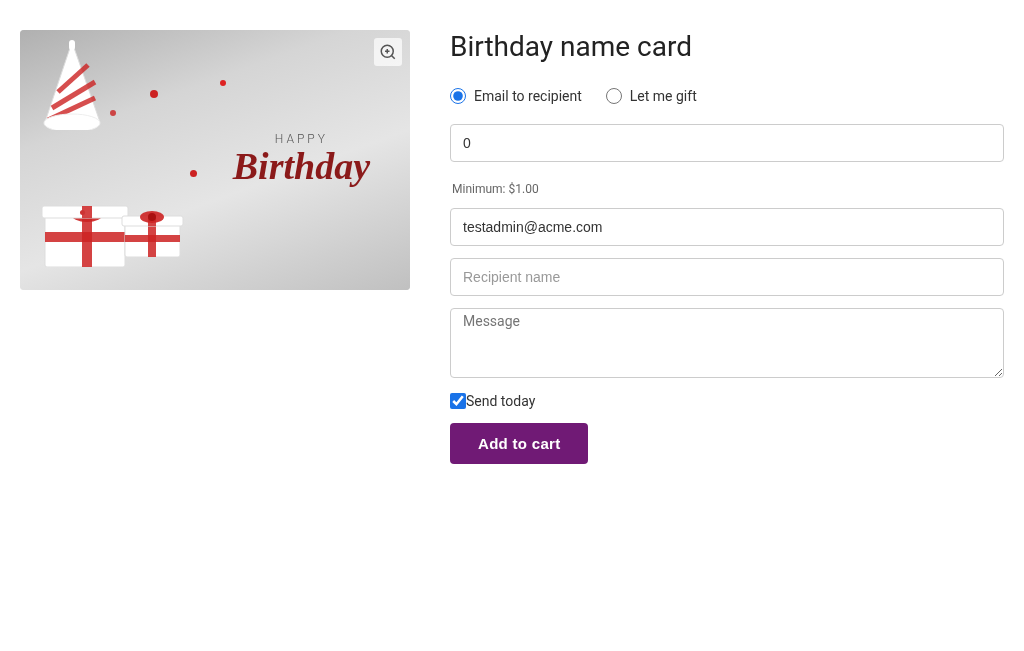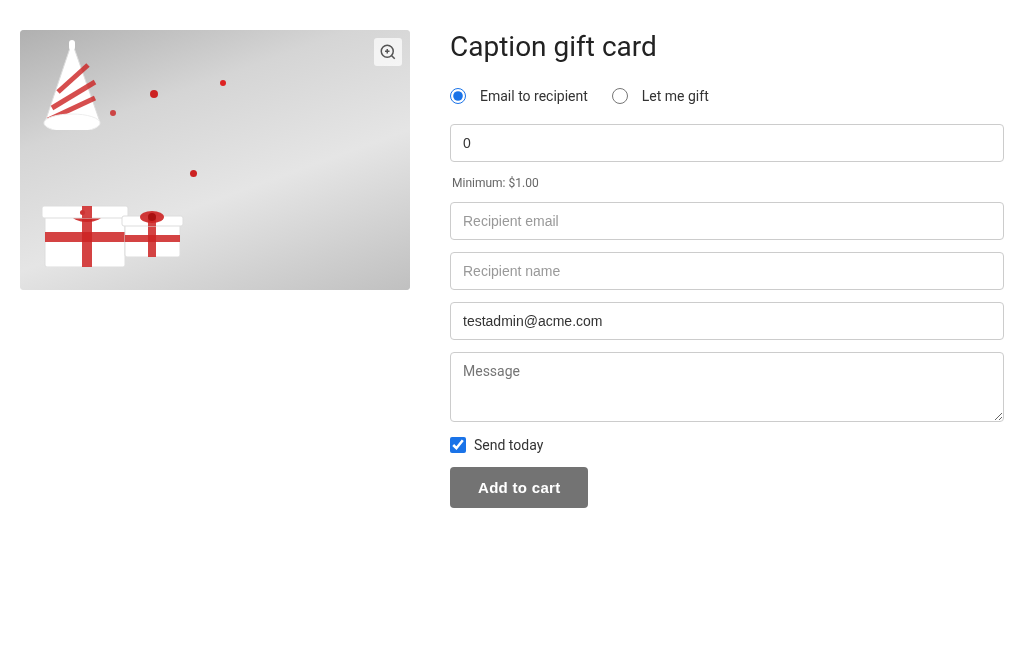--- a/index.html
+++ b/index.html
@@ -105,21 +105,21 @@
     .delivery-options {
       display: flex;
       gap: 24px;
       margin-bottom: 20px;
       align-items: center;
     }
 
     .radio-option {
       display: flex;
       align-items: center;
-      gap: 14px;
+      gap: 8px;
       cursor: pointer;
     }
 
     .radio-option input[type="radio"] {
       accent-color: #1a73e8;
       width: 16px;
       height: 16px;
       cursor: pointer;
     }
 
@@ -143,59 +143,58 @@
       background: #fff;
     }
 
     .form-input::placeholder {
       color: #999;
     }
 
     .min-label {
       font-size: 12px;
       color: #666;
-      margin-top: 14px;
+      margin-top: 20px;
       padding-left: 2px;
     }
 
     .message-textarea {
       width: 100%;
-      padding: 10px 12px;
+      padding: 4px 12px;
       border: 1px solid #ccc;
       border-radius: 4px;
       font-size: 14px;
       color: #333;
       outline: none;
       resize: vertical;
       min-height: 70px;
       font-family: inherit;
     }
 
     .send-today-row {
       display: flex;
       align-items: center;
-      gap: 8px;
       margin-bottom: 14px;
       margin-top: 12px;
     }
 
     .send-today-row input[type="checkbox"] {
       accent-color: #1a73e8;
       width: 16px;
       height: 16px;
       cursor: pointer;
     }
 
     .send-today-label {
       font-size: 14px;
       color: #333;
     }
 
     .add-to-cart-btn {
-      background: #737373;
+      background: #701a75;
       color: #fff;
       border: none;
       padding: 12px 28px;
       font-size: 15px;
       font-weight: 600;
       border-radius: 4px;
       cursor: pointer;
       letter-spacing: 0.3px;
     }
   </style>
@@ -247,69 +246,70 @@
             <circle cx="32" cy="15" r="4" fill="#aa1111"></circle>
           </svg>
         </div>
 
         <div style="position:absolute;top:60px;left:130px;width:8px;height:8px;background:#cc2222;border-radius:50%;"></div>
         <div style="position:absolute;top:80px;left:90px;width:6px;height:6px;background:#cc4444;border-radius:50%;"></div>
         <div style="position:absolute;top:140px;left:170px;width:7px;height:7px;background:#cc2222;border-radius:50%;"></div>
         <div style="position:absolute;top:180px;left:60px;width:5px;height:5px;background:#cc3333;border-radius:50%;"></div>
         <div style="position:absolute;top:50px;left:200px;width:6px;height:6px;background:#dd2222;border-radius:50%;"></div>
 
+        <div class="birthday-text-area">
+          <div class="happy-text">HAPPY</div>
+          <div class="birthday-script">Birthday</div>
+        </div>
 
       </div>
 
       <div class="zoom-icon">
         <svg width="18" height="18" viewBox="0 0 24 24" fill="none" stroke="currentColor" stroke-width="2">
           <circle cx="11" cy="11" r="8"></circle>
           <line x1="21" y1="21" x2="16.65" y2="16.65"></line>
           <line x1="11" y1="8" x2="11" y2="14"></line>
           <line x1="8" y1="11" x2="14" y2="11"></line>
         </svg>
       </div>
     </div>
   </div>
 
   <div class="product-form-section">
 
-    <h1 class="product-title">Caption gift card</h1>
+    <h1 class="product-title">Birthday name card</h1>
 
     
     <div class="delivery-options">
       <label class="radio-option">
         <input type="radio" name="delivery" value="email" checked="" style="">
         <span class="radio-label">Email to recipient</span>
       </label>
       <label class="radio-option">
         <input type="radio" name="delivery" value="print" style="">
         <span class="radio-label">Let me gift</span>
       </label>
     </div>
 
     
     <div class="form-group">
       <input type="number" class="form-input" value="0" style="">
       <div class="min-label">Minimum: $1.00</div>
     </div>
 
     
+
+    
     <div class="form-group">
-      <input type="email" class="form-input" placeholder="Recipient email" style="">
+      <input type="email" class="form-input" value="testadmin@acme.com" style="">
     </div>
 
     
     <div class="form-group">
       <input type="text" class="form-input" placeholder="Recipient name" style="">
-    </div>
-
-    
-    <div class="form-group">
-      <input type="email" class="form-input" value="testadmin@acme.com" style="">
     </div>
 
     
 
     
 
     
     <div class="form-group">
       <textarea class="message-textarea" placeholder="Message" style=""></textarea>
     </div>

